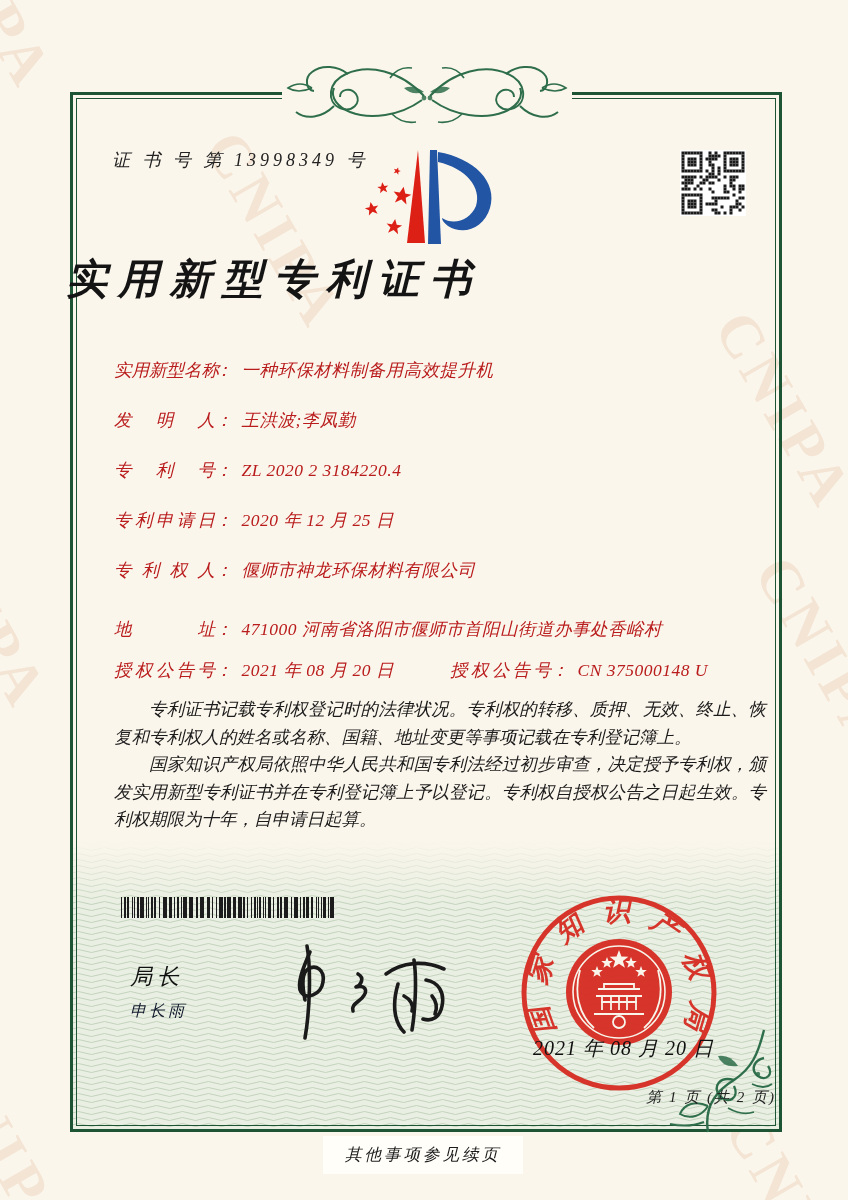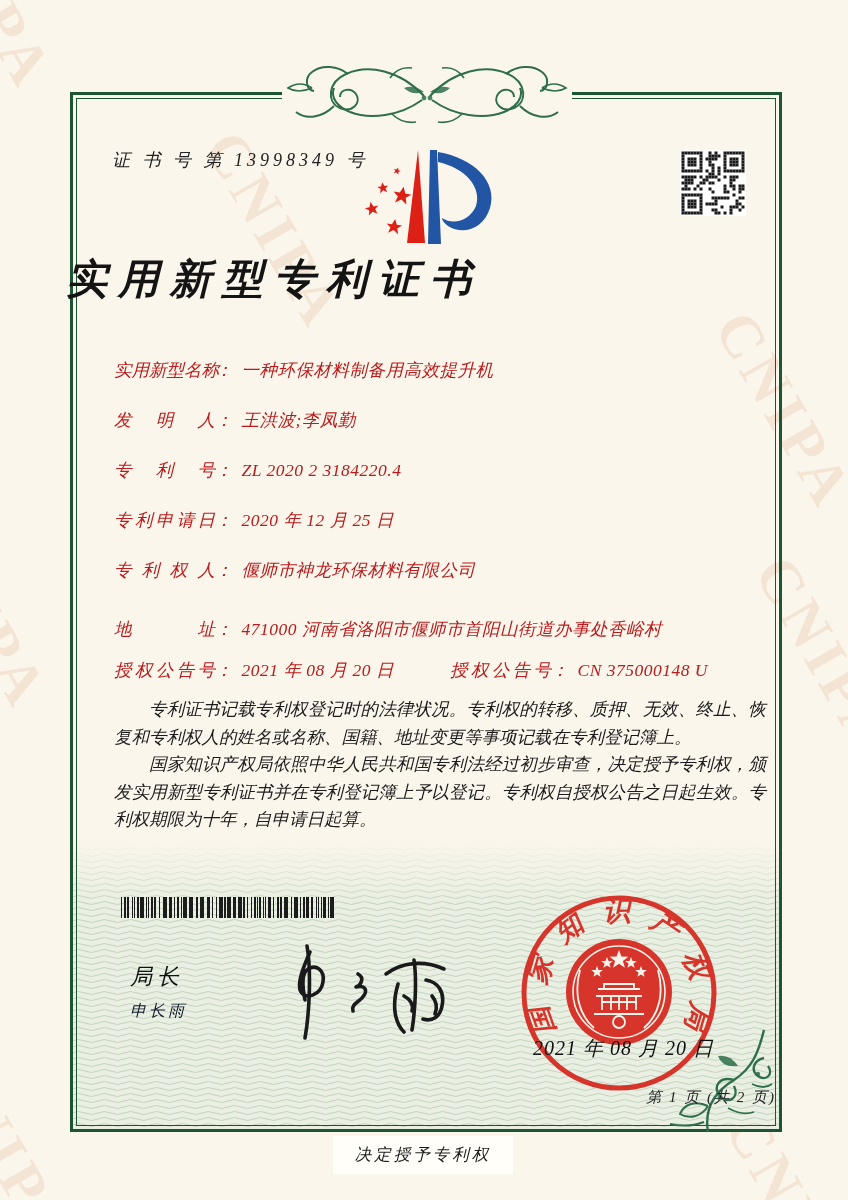--- a/index.html
+++ b/index.html
@@ -516,17 +516,17 @@
           <path d="M76,122 h50"></path>
           <circle cx="101" cy="130" r="6"></circle>
           <path d="M62,78 C56,100 60,122 76,136 M140,78 C146,100 142,122 126,136"></path>
         </g>
       </g>
     </svg>
     <div class="seal-date">2021 年 08 月 20 日</div>
 
     <div class="page-info">第 1 页 (共 2 页)</div>
     <div class="note-wrap">
-      <span class="note-box">决定授予专利权</span>
+      <span class="note-box">其他事项参见续页</span>
     </div>
 
   </div>
 </div>
 
 </body></html>

